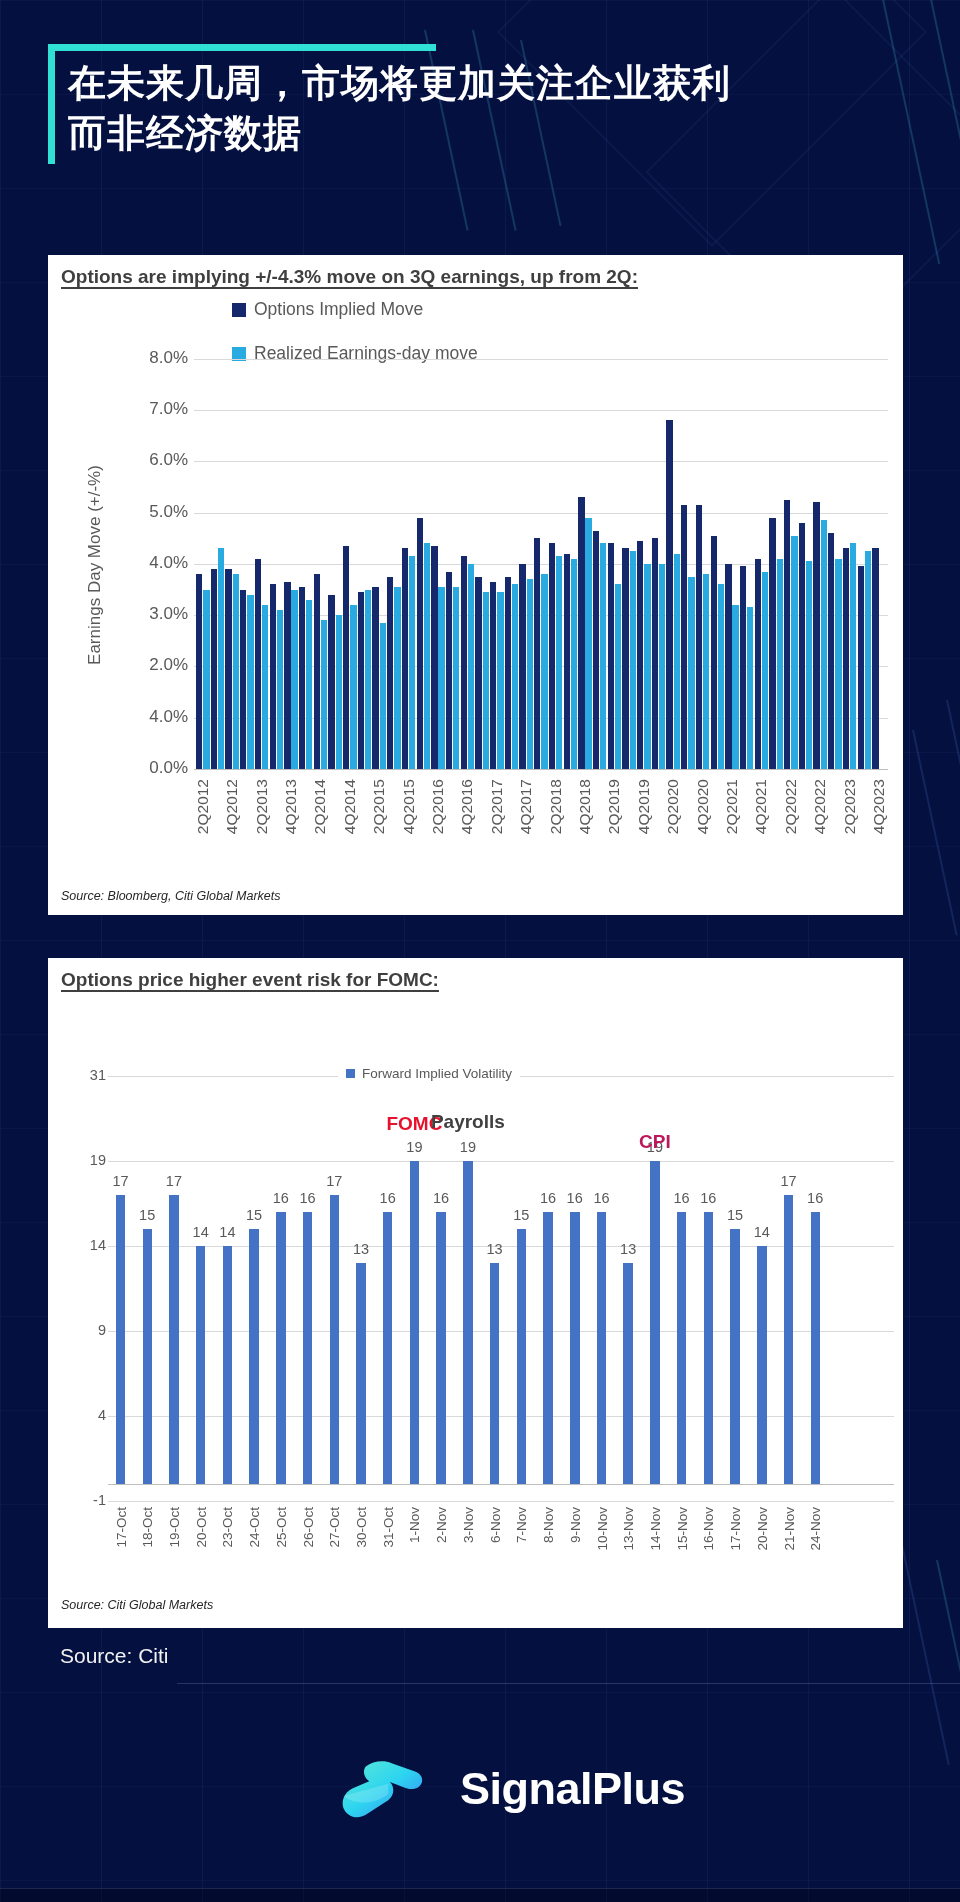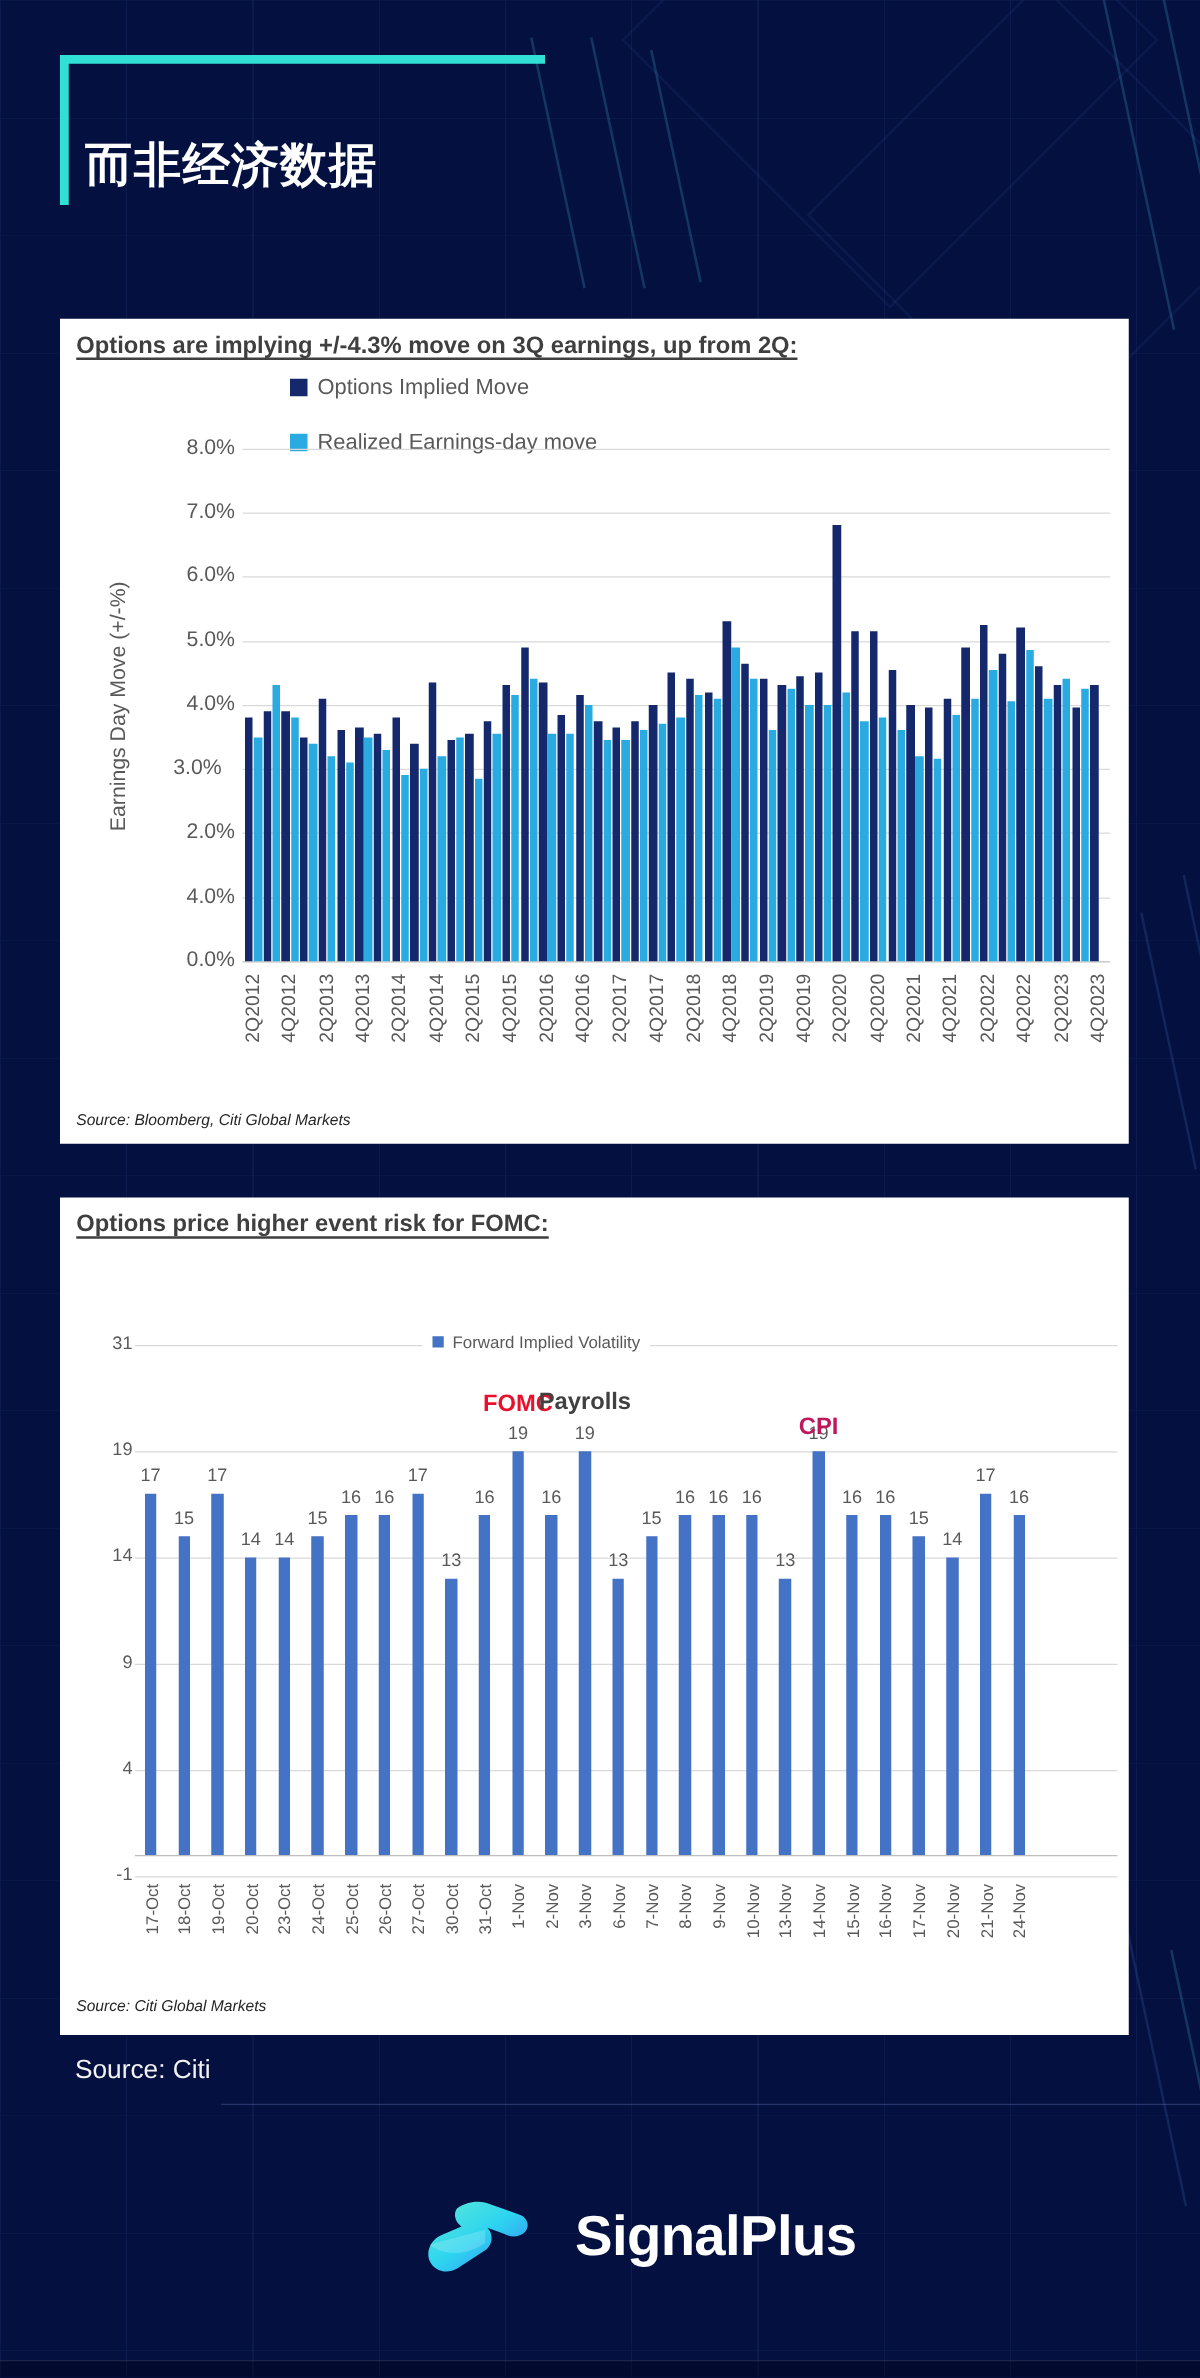--- a/index.html
+++ b/index.html
@@ -83,21 +83,21 @@
 <div class="diag" style="left:936px;top:1560px;height:230px;"></div>
 <div class="chev" style="left:560px;top:-120px;width:300px;height:300px;"></div>
 <div class="chev" style="left:700px;top:40px;width:260px;height:260px;"></div>
 <div class="hline" style="left:177px;top:1683px;width:783px;"></div>
 <div class="hline" style="left:0;top:1888px;width:960px;"></div>
 <div class="bottom-strip"></div>
 
 <div class="accent-h"></div>
 <div class="accent-v"></div>
 <div class="page-title">
-  <br>
+  <span>在未来几周，市场将更加关注企业获利</span><br>
   <span>而非经济数据</span>
 </div>
 
 <section class="panel panel1" id="panel1">
   <div class="panel-heading">Options are implying +/-4.3% move on 3Q earnings, up from 2Q:</div>
   <div class="c1-ylabel">Earnings Day Move (+/-%)</div>
   <div class="c1-legend-row" style="left:184px;top:44px;">
     <span class="c1-legend-sq" id="leg1sq" style="background: rgb(20, 40, 107);"></span>
     <span class="c1-legend-label">Options Implied Move</span>
   </div>
@@ -107,21 +107,21 @@
   </div>
   <div id="chart1-plot"></div>
   <div class="source-note" style="top:634px;">Source: Bloomberg, Citi Global Markets</div>
 <div class="gridline axis" style="left: 146px; top: 514px; width: 694px;"></div>
     <div class="ytick c1ytick" style="left: 80px; top: 503px; width: 60px;">0.0%</div>
     <div class="gridline" style="left: 146px; top: 462.7px; width: 694px;"></div>
     <div class="ytick c1ytick" style="left: 80px; top: 451.7px; width: 60px;">4.0%</div>
     <div class="gridline" style="left: 146px; top: 411.4px; width: 694px;"></div>
     <div class="ytick c1ytick" style="left: 80px; top: 400.4px; width: 60px;">2.0%</div>
     <div class="gridline" style="left: 146px; top: 360.1px; width: 694px;"></div>
-    <div class="ytick c1ytick" style="left: 80px; top: 349.1px; width: 60px; text-align: center;">3.0%</div>
+    <div class="ytick c1ytick" style="left: 80px; top: 349.1px; width: 60px;">3.0%</div>
     <div class="gridline" style="left: 146px; top: 308.8px; width: 694px;"></div>
     <div class="ytick c1ytick" style="left: 80px; top: 297.8px; width: 60px;">4.0%</div>
     <div class="gridline" style="left: 146px; top: 257.5px; width: 694px;"></div>
     <div class="ytick c1ytick" style="left: 80px; top: 246.5px; width: 60px;">5.0%</div>
     <div class="gridline" style="left: 146px; top: 206.2px; width: 694px;"></div>
     <div class="ytick c1ytick" style="left: 80px; top: 195.2px; width: 60px;">6.0%</div>
     <div class="gridline" style="left: 146px; top: 154.9px; width: 694px;"></div>
     <div class="ytick c1ytick" style="left: 80px; top: 143.9px; width: 60px;">7.0%</div>
     <div class="gridline" style="left: 146px; top: 103.6px; width: 694px;"></div>
     <div class="ytick c1ytick" style="left: 80px; top: 92.6px; width: 60px;">8.0%</div>

